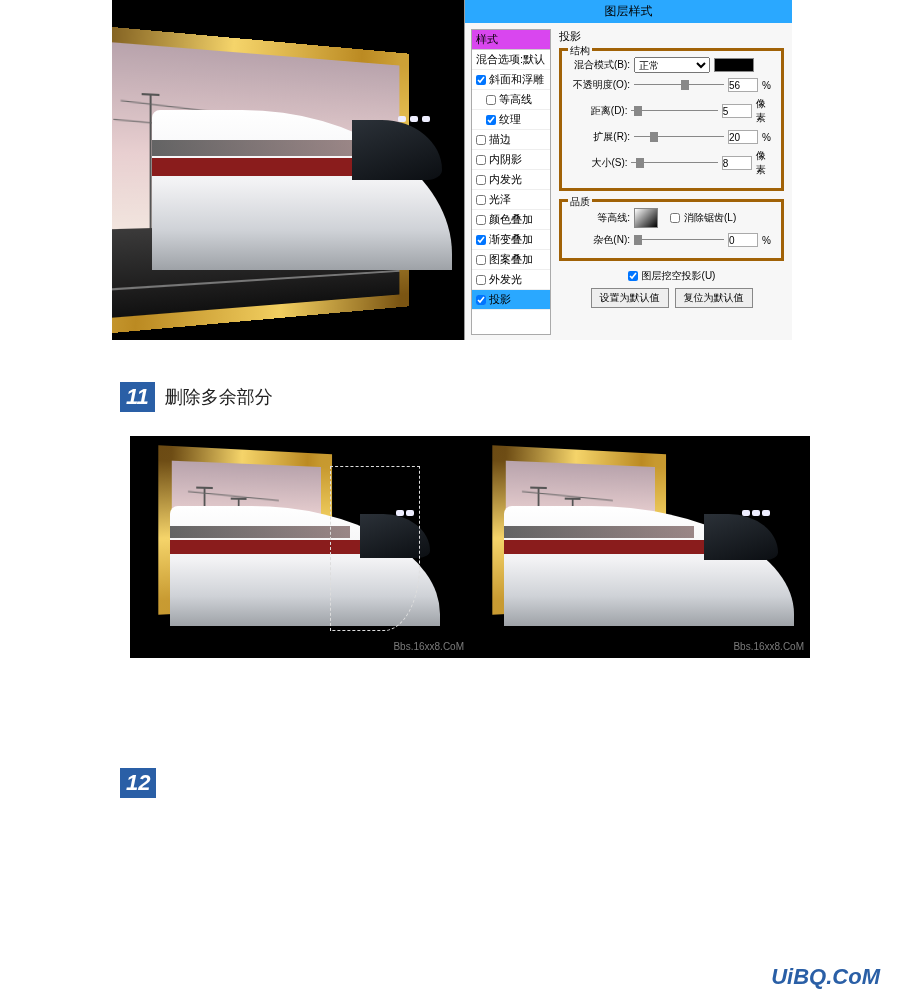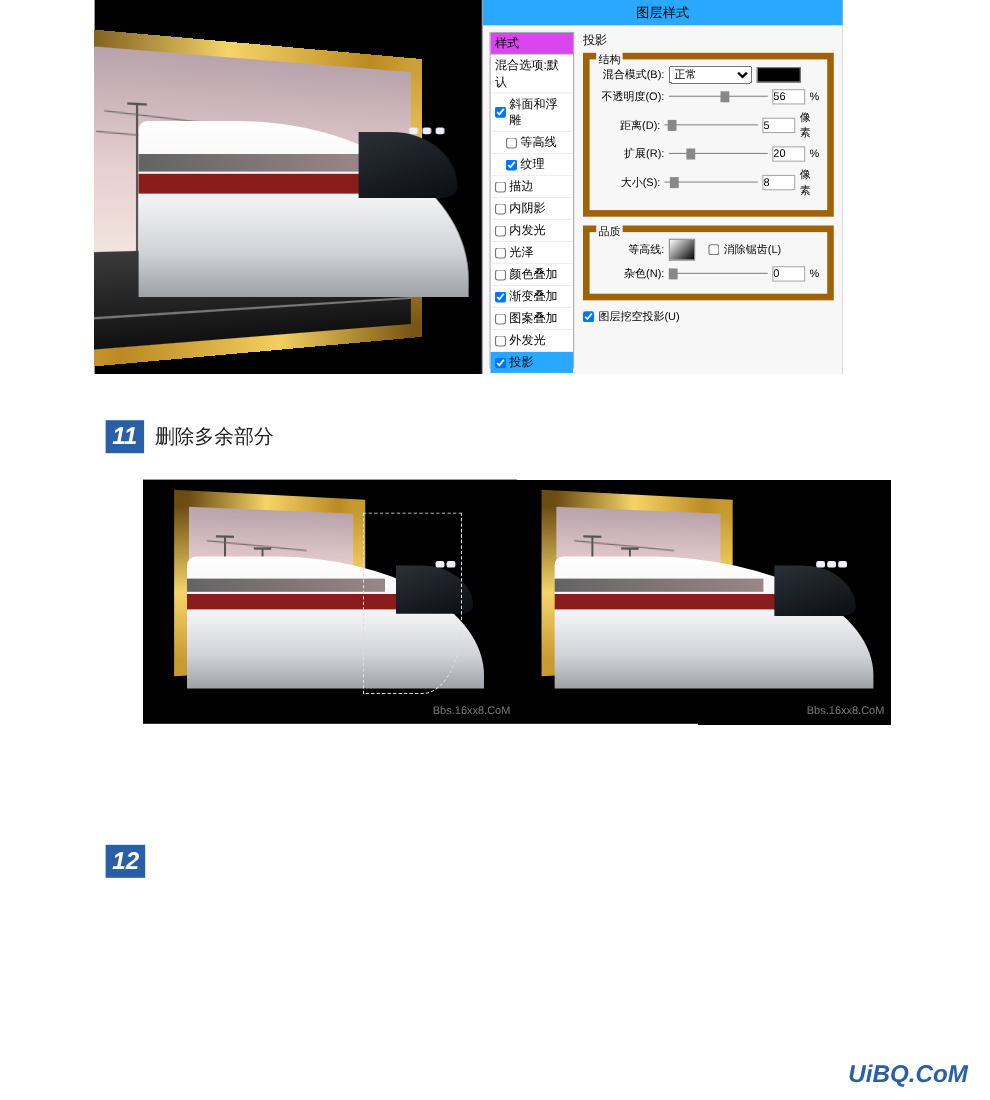--- a/index.html
+++ b/index.html
@@ -1,34 +1,34 @@
 <!DOCTYPE html>
 <html><head>
 <meta charset="utf-8">
 <style>
   * { margin: 0; padding: 0; box-sizing: border-box; }
   body { background: #f0f0f0; font-family: "Microsoft YaHei", sans-serif; width: 900px; }
   .page { background: #fff; width: 900px; min-height: 1000px; position: relative; padding-top: 0; }
 
   
-  .step10 { position: relative; margin-left: 86px; width: 680px; height: 340px; background: #000; overflow: hidden; text-decoration: underline; }
+  .step10 { position: relative; margin-left: 112px; width: 680px; height: 340px; background: #000; overflow: hidden; text-decoration: underline; }
 
   
   .dialog { position: absolute; right: 0; top: 0; width: 328px; height: 340px; background: #f7f7f7; border-left: 1px solid #999; font-size: 11px; }
   .dialog-title { background: #2aa8ff; color: #000; padding: 3px 6px; text-align: center; font-size: 12px; }
   .dialog-body { display: flex; height: calc(100% - 22px); }
   .dialog-side { width: 80px; border: 1px solid #aaa; margin: 6px 0 6px 6px; background: #fff; }
   .dialog-side-title { background: #d946ef; padding: 2px 4px; border-bottom: 1px solid #ccc; }
   .dialog-side-item { padding: 2px 4px; border-bottom: 1px solid #eee; display: flex; align-items: center; gap: 3px; }
   .dialog-side-item.selected { background: #2aa8ff; color: #000; }
   .dialog-side-item input[type="checkbox"] { width: 10px; height: 10px; }
 
   .dialog-main { flex: 1; padding: 6px 8px; }
   .section-title { margin-bottom: 4px; font-size: 11px; }
-  .group-box { border: 6px solid #a16207; padding: 6px; margin-bottom: 8px; position: relative; }
+  .group-box { border: 3px solid #a16207; padding: 6px; margin-bottom: 8px; position: relative; }
   .group-label { position: absolute; top: -7px; left: 6px; background: #f7f7f7; padding: 0 2px; font-size: 10px; }
   .field-row { display: flex; align-items: center; margin-bottom: 5px; font-size: 10px; gap: 4px; }
   .field-label { width: 62px; text-align: right; }
   .color-swatch { width: 40px; height: 14px; background: #000; border: 1px solid #888; }
   select.mini { font-size: 10px; height: 16px; width: 76px; }
   input.mini { font-size: 10px; height: 14px; width: 30px; padding: 0 0; border: 1px solid #aaa; }
   .slider { position: relative; width: 90px; height: 10px; }
   .slider::before { content:""; position:absolute; top:4px; left:0; right:0; height:1px; background:#888; }
   .slider-thumb { position:absolute; top:0; width:8px; height:10px; background:#888; }
   .dial { width: 22px; height: 22px; border: 1px solid #888; border-radius: 50%; position: relative; background:#fff; }
@@ -51,21 +51,21 @@
   .wire { position:absolute; height:1px; background:#666; }
 
   .train { position: absolute; }
   .train-body { position:absolute; background: linear-gradient(#fff 0%, #f2f2f4 45%, #cfd2d7 75%, #9ea2a7 100%); border-top-left-radius: 8px; border-top-right-radius: 70% 90%; }
   .train-windows { position:absolute; background:linear-gradient(90deg, rgba(0,0,0,0.6), rgba(60,20,20,0.5)); }
   .train-stripe { position:absolute; background:#8a1c1c; }
   .cockpit-glass { position:absolute; background:linear-gradient(160deg,#2b3138,#0b0e12); border-top-right-radius: 80% 100%; border-bottom-right-radius: 20%; }
   .headlight { position:absolute; width:8px; height:6px; background:#eef; border-radius:2px; }
 
   
-  .step-row { display:flex; align-items:center; gap:10px; margin: 42px 0 24px 96px; }
+  .step-row { display:flex; align-items:center; gap:10px; margin: 42px 0 24px 120px; }
   .step-num { background:#2a5fa6; color:#fff; font-weight:bold; font-size:22px; font-family: Arial, sans-serif; padding: 2px 6px; font-style: italic; }
   .step-text { font-size: 18px; color:#222; }
 
   
   .step11 { margin-left:130px; width: 680px; height:222px; display:flex; gap:0; }
   .panel { position: relative; width:50%; height:100%; background:#000; overflow:hidden; }
   .frame11 { left: 20px; top: 14px; width:200px; height:160px; transform: perspective(900px) rotateY(30deg);}
   .sel-path { position:absolute; border:1px dashed #ddd; }
 
   
@@ -220,23 +220,27 @@
             <div class="field-row">
               <span class="field-label">杂色(N):</span>
               <div class="slider">
                   <div class="slider-thumb" style="left:0%;"></div>
                 </div>
               <input class="mini" value="0" style="">
               <span>%</span>
             </div>
           </div>
 
-          <div class="field-row" style="">
+          <div class="field-row" style="justify-content:center;">
             <input type="checkbox" class="check" checked="" style="">
             <span>图层挖空投影(U)</span>
+          </div>
+          <div class="btn-row">
+            <button class="ps-btn">设置为默认值</button>
+            <button class="ps-btn">复位为默认值</button>
           </div>
         </div>
       </div>
     </div>
   </div>
 
   <div class="step-row">
     <div class="step-num">11</div>
     <div class="step-text">删除多余部分</div>
   </div>

